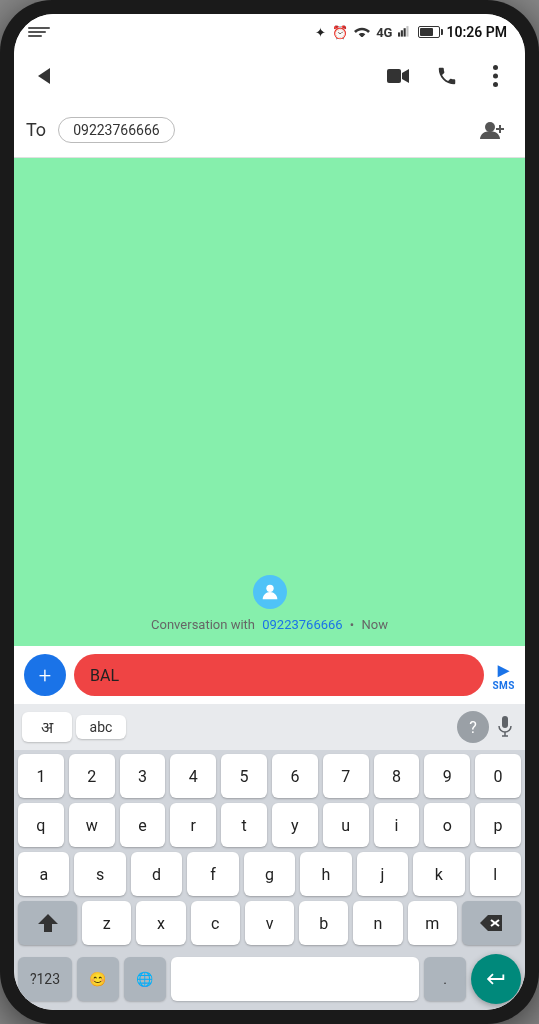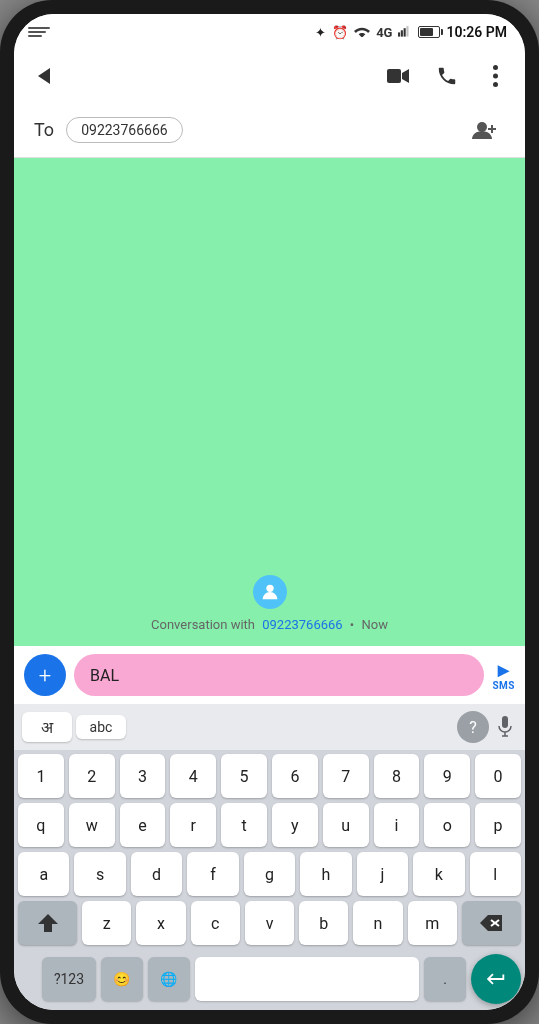--- a/index.html
+++ b/index.html
@@ -105,21 +105,21 @@
     }
     .top-icon-btn {
       width: 40px; height: 40px;
       display: flex; align-items: center; justify-content: center;
       cursor: pointer; color: #333;
     }
     
     .to-field {
       display: flex;
       align-items: center;
-      padding: 10px 20px;
+      padding: 10px 12px;
       border-bottom: 1px solid #e0e0e0;
       flex-shrink: 0;
       height: 56px;
     }
     .to-label {
       font-size: 18px;
       color: #333;
       margin-right: 12px;
       font-weight: 400;
     }
@@ -178,21 +178,21 @@
     .add-media-btn {
       width: 42px; height: 42px;
       border-radius: 50%;
       background: #1a73e8;
       display: flex; align-items: center; justify-content: center;
       cursor: pointer; flex-shrink: 0;
       color: #fff; font-size: 22px; font-weight: 300;
     }
     .message-input-wrap {
       flex: 1;
-      background: #f9a8d4;
+      background: #ef4444;
       border-radius: 24px;
       padding: 10px 16px;
       display: flex;
       align-items: center;
       min-height: 42px;
     }
     .message-text {
       flex: 1;
       font-size: 16px;
       color: #222;
@@ -289,21 +289,21 @@
     .kb-bottom-key {
       background: #adb5bd;
       border-radius: 6px;
       height: 44px;
       display: flex; align-items: center; justify-content: center;
       font-size: 14px; color: #333;
       cursor: pointer;
       box-shadow: 0 1px 2px rgba(0,0,0,0.2);
       user-select: none;
     }
-    .kb-sym { min-width: 54px; padding: 0 8px; margin-left: 24px; }
+    .kb-sym { min-width: 54px; padding: 0 8px; }
     .kb-emoji { min-width: 42px; }
     .kb-globe { min-width: 42px; }
     .kb-space {
       flex: 1;
       background: #fff;
       border-radius: 6px;
     }
     .kb-period {
       min-width: 42px;
       background: #adb5bd;

